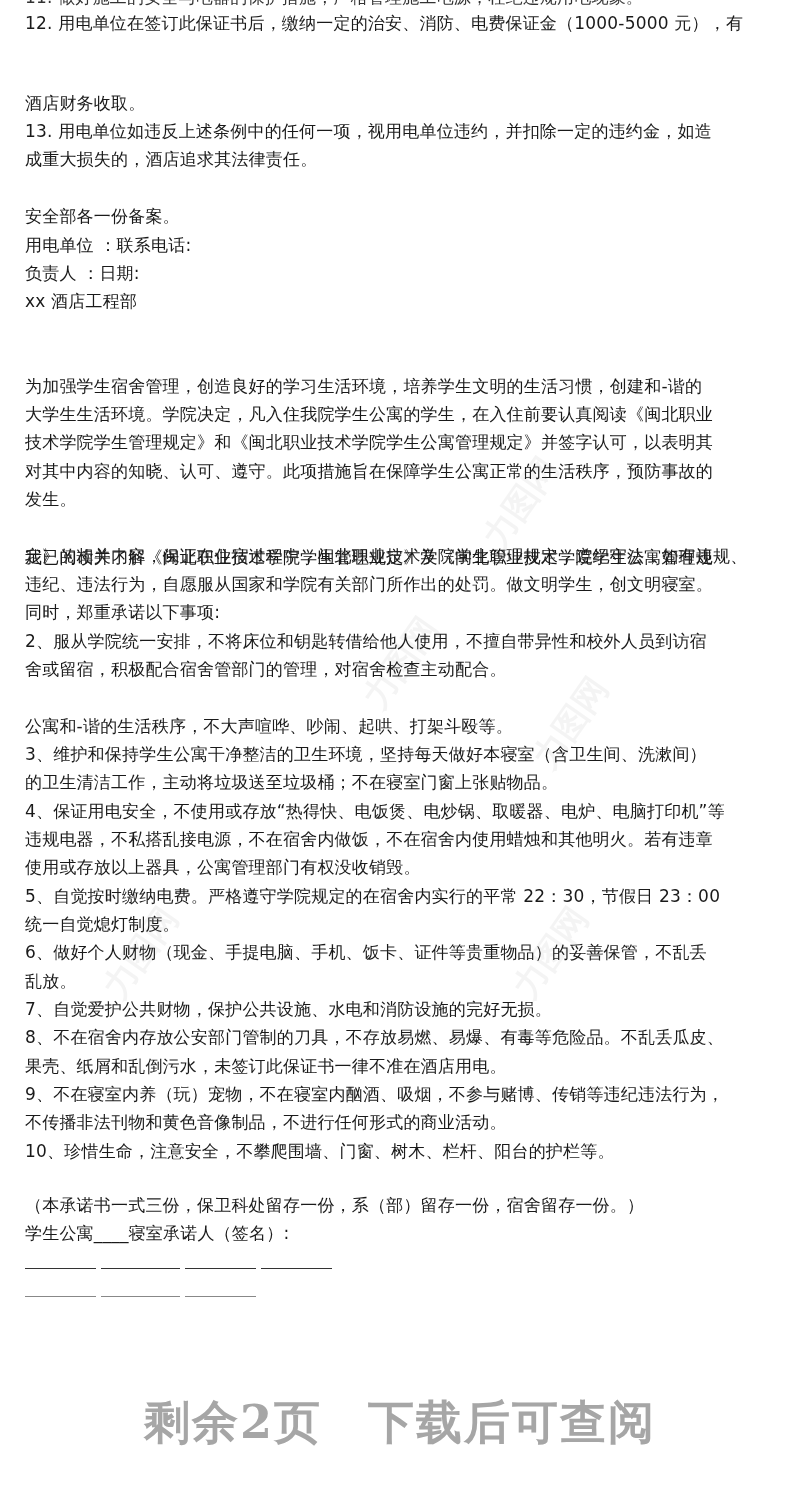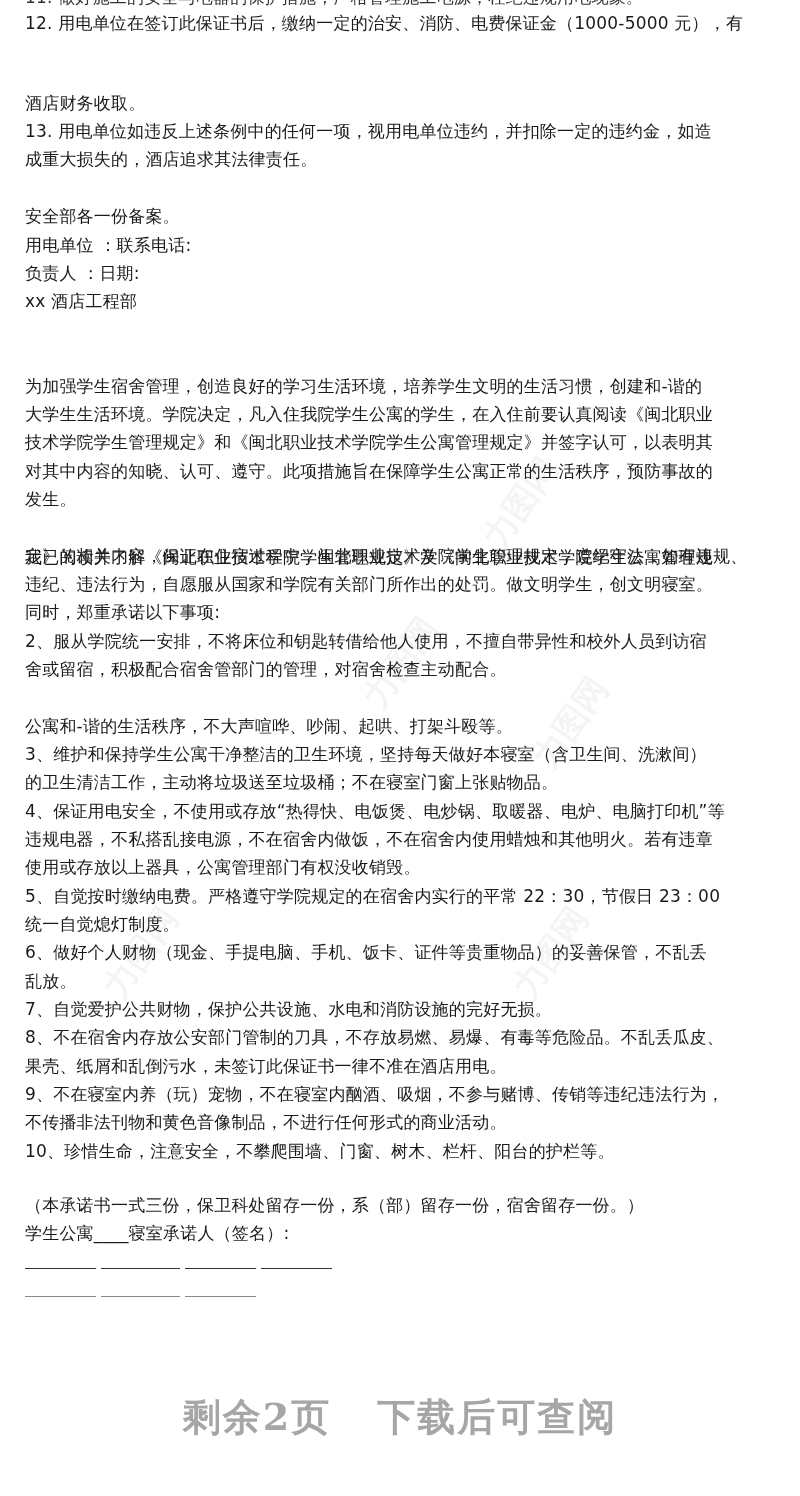--- a/index.html
+++ b/index.html
@@ -49,21 +49,21 @@
       white-space: nowrap;
       pointer-events: none;
       font-weight: bold;
     }
     .remaining {
       position: absolute;
       left: 0;
       width: 800px;
       top: 1392px;
       text-align: center;
-      font-size: 38px;
+      font-size: 46px;
       font-weight: bold;
       color: #a6a6a6;
       letter-spacing: 2px;
       font-family: "DejaVu Serif", "Liberation Serif", serif;
     }
     .remaining .gap { display: inline-block; width: 46px; }
   </style>
 </head>
 <body>
 

